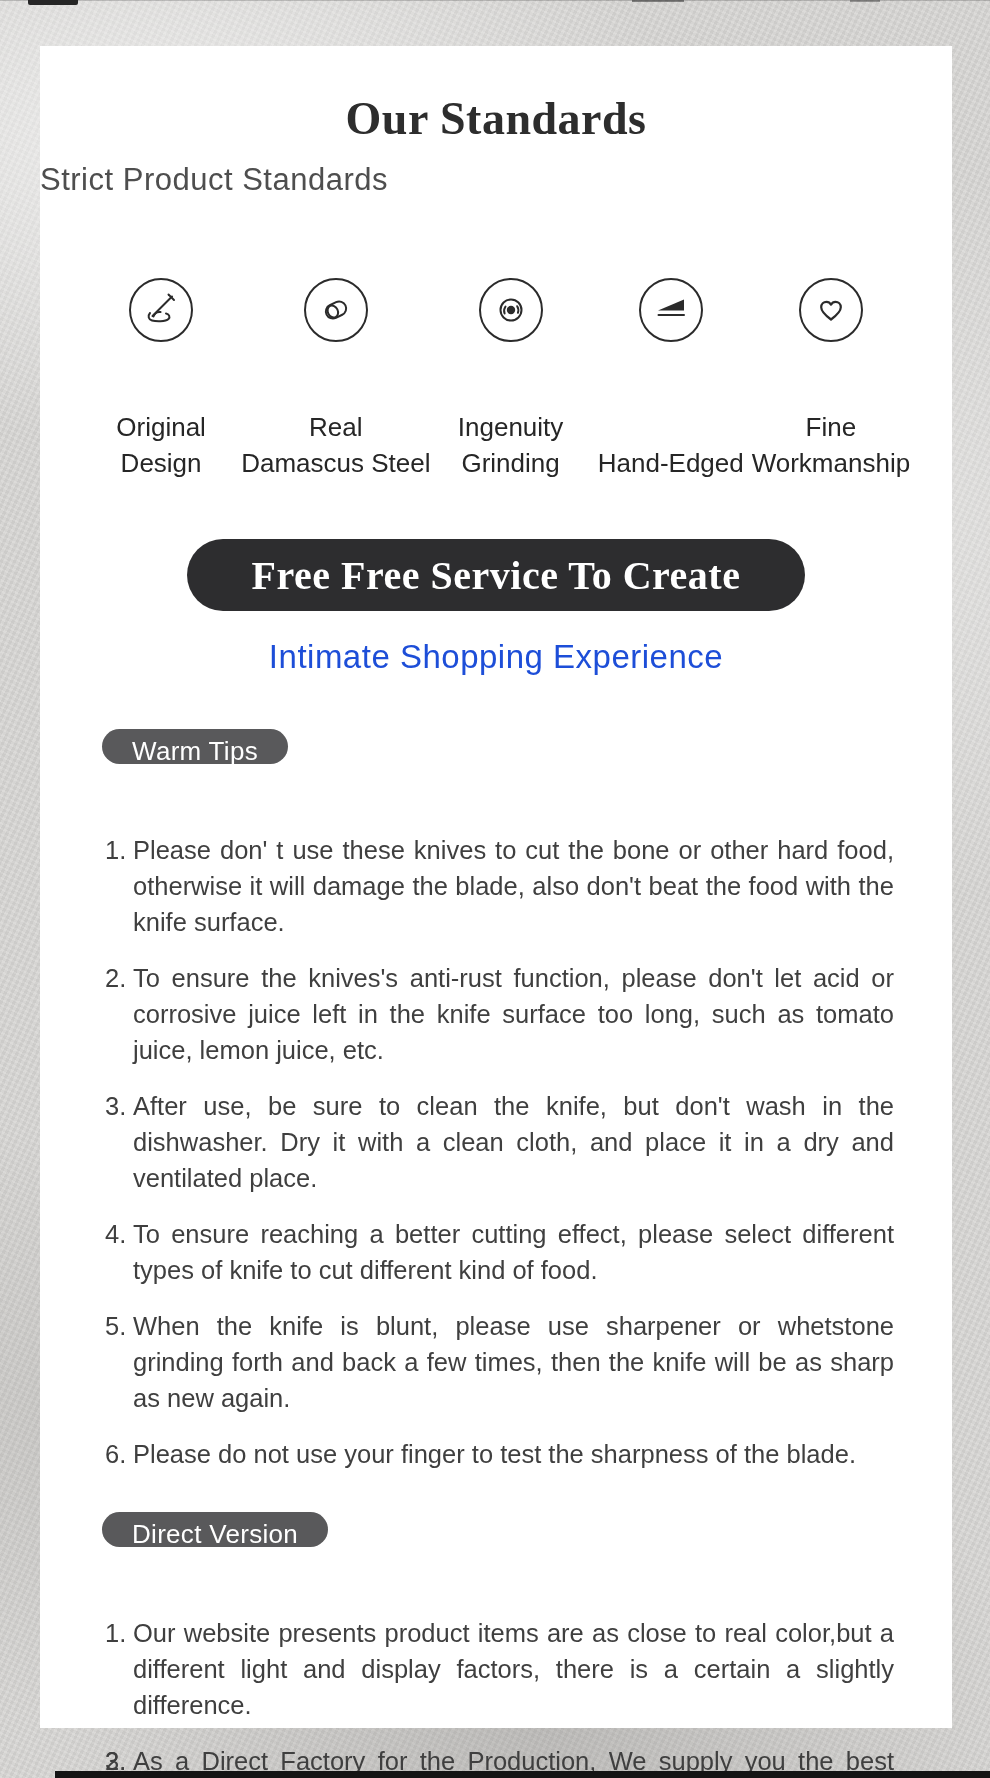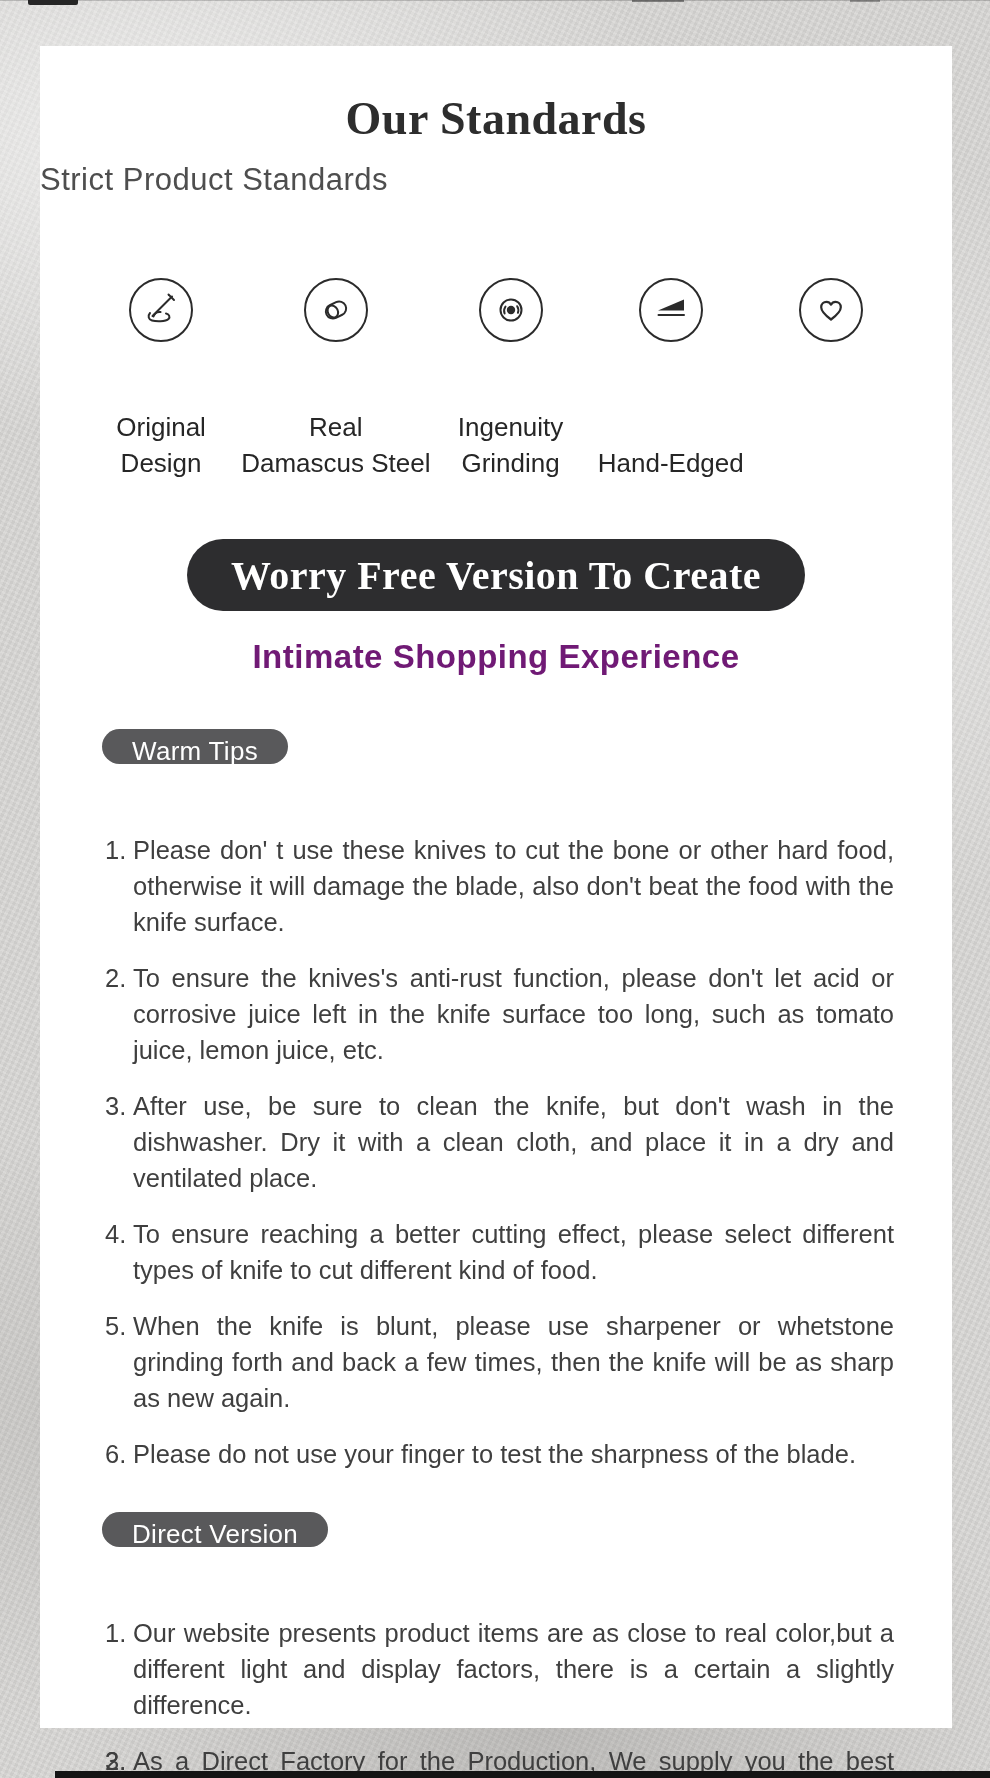--- a/index.html
+++ b/index.html
@@ -55,21 +55,21 @@
   .std-line{display:block;white-space:nowrap;height:36px;}
 
   .pill{
     margin:58px auto 0;width:618px;height:72px;border-radius:36px;
     background:#2d2d2f;color:#ffffff;
     display:flex;align-items:center;justify-content:center;
     font-family:"Liberation Serif", serif;font-weight:600;font-size:40px;letter-spacing:.5px;
   }
   .intimate{
     margin-top:26px;text-align:center;
-    font-size:33px;line-height:40px;font-weight:700;color:#701a75;letter-spacing:.5px;
+    font-size:33px;line-height:40px;font-weight:400;color:#1d4ed8;letter-spacing:.5px;
   }
 
   .badge{
     margin:52px 0 16px 62px;display:inline-block;
     height:35px;line-height:44px;border-radius:22px;padding:0 30px;
     background:#59595b;color:#ffffff;font-size:26px;letter-spacing:.3px;
   }
   .badge.special{margin-top:40px;}
 
   ol.tips{
@@ -153,25 +153,29 @@
           <span class="std-line">Hand-Edged</span>
         </div>
       </div>
 
       <div class="std-col">
         <div class="std-circle">
           <svg width="40" height="40" viewBox="0 0 40 40" fill="none" stroke="#2b2b2b" stroke-width="2.2" stroke-linejoin="round">
             <path d="M20 29.5c-6-4.5-9.8-8-9.8-12.3 0-3.4 2.4-5.4 5.3-5.4 2 0 3.5 1 4.5 2.8 1-1.8 2.5-2.8 4.5-2.8 2.9 0 5.3 2 5.3 5.4 0 4.3-3.8 7.8-9.8 12.3z"></path>
           </svg>
         </div>
+        <div class="std-label">
+          <span class="std-line">Fine</span>
+          <span class="std-line">Workmanship</span>
+        </div>
       </div>
 
     </div>
 
-    <div class="pill">Worry Free Version To Create</div>
+    <div class="pill">Free Free Service To Create</div>
     <div class="intimate">Intimate Shopping Experience</div>
 
     <div><span class="badge">Warm Tips</span></div>
 
     <ol class="tips">
       <li><span class="num">1.</span><span class="txt">Please don' t use these knives to cut the bone or other hard food, otherwise it will damage the blade, also don't beat the food with the knife surface.</span></li>
       <li><span class="num">2.</span><span class="txt">To ensure the knives's anti-rust function, please don't let acid or corrosive juice left in the knife surface too long, such as tomato juice, lemon juice, etc.</span></li>
       <li><span class="num">3.</span><span class="txt">After use, be sure to clean the knife, but don't wash in the dishwasher. Dry it with a clean cloth, and place it in a dry and ventilated place.</span></li>
       <li><span class="num">4.</span><span class="txt">To ensure reaching a better cutting effect, please select different types of knife to cut different kind of food.</span></li>
       <li><span class="num">5.</span><span class="txt">When the knife is blunt, please use sharpener or whetstone grinding forth and back a few times, then the knife will be as sharp as new again.</span></li>

